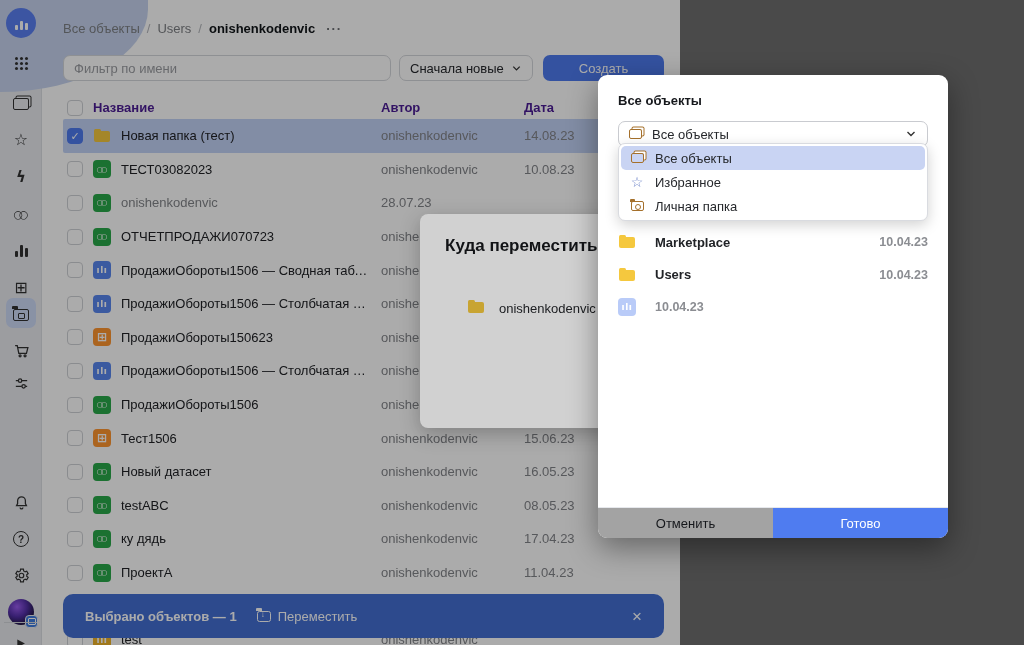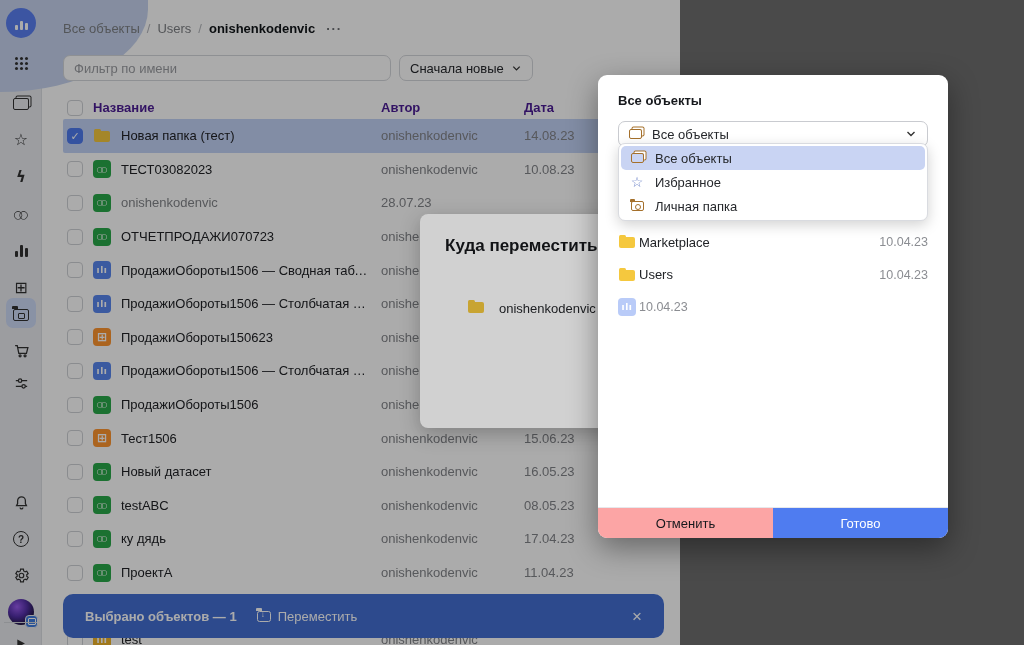--- a/index.html
+++ b/index.html
@@ -121,27 +121,27 @@
   .dd-panel { position:absolute; left:20px; right:20px; top:68px; background:#fff; border:1px solid #d9dbe0; border-radius:7px;
               box-shadow:0 4px 14px rgba(0,0,0,0.18); padding:2px; z-index:3; }
   .dd-item { height:24px; display:flex; align-items:center; gap:10px; padding:0 8px; border-radius:5px; font-size:13px; color:#26282c; cursor:pointer; }
   .dd-item.selected { background:#c9d4f3; }
   .dd-icon { width:16px; display:flex; justify-content:center; }
   .g-star-blue { color:#6f86c9; font-size:14px; line-height:1; font-family:"DejaVu Sans",sans-serif; }
   .i-folder-lock { position:relative; width:13px; height:10px; border:1.5px solid #a5702b; border-radius:2px; }
   .i-folder-lock::before { content:""; position:absolute; left:-1.5px; top:-3px; width:5px; height:2.5px; background:#a5702b; border-radius:1px 1px 0 0; }
   .i-folder-lock::after { content:""; position:absolute; left:3px; top:1.5px; width:4px; height:4px; border:1.3px solid #a5702b; border-radius:50%; }
   .od-list { margin-top:79px; }
-  .od-row { height:32.5px; display:flex; align-items:center; gap:3px; padding:0 20px; cursor:pointer; }
+  .od-row { height:32.5px; display:flex; align-items:center; gap:19px; padding:0 20px; cursor:pointer;font-weight:bold; }
   .od-row .name { font-size:13px; color:#212327; flex:1; }
   .od-row.disabled .name { color:#b9bbc0; }
   .od-row .date { font-size:12.5px; color:#8b8d92; }
   .od-footer { position:absolute; left:0; right:0; bottom:0; height:31px; border-top:1px solid #e6e8ec; display:flex; }
   .od-footer button { flex:1; border:none; font-size:13px; cursor:pointer; }
-  .btn-cancel { background:#fca5a5; color:#16181c; border-bottom-left-radius:9px; }
+  .btn-cancel { background:#a3a3a3; color:#16181c; border-bottom-left-radius:9px; }
   .btn-done { background:#4f7cf0; color:#fff; border-bottom-right-radius:9px; }
 </style>
 </head>
 <body>
 
 <div class="stage">
 
   <div class="app">
     <div class="wash"></div>
 
@@ -234,20 +234,21 @@
     </div>
 
     <div class="toolbar">
       <input class="filter-input" placeholder="Фильтр по имени" style="">
       <div class="sort-select">
         <span>Сначала новые</span>
         <svg width="11" height="11" viewBox="0 0 12 12">
             <path d="M2.5 4l3.5 3.5L9.5 4" stroke="#333" stroke-width="1.4" fill="none"></path>
           </svg>
       </div>
+      <button class="create-btn">Создать</button>
     </div>
 
     <div class="list">
       <div class="grid-row thead">
         <span class="cbx"></span>
         <span class="h-name">Название</span>
         <span>Автор</span>
         <span>Дата</span>
       </div>
 

